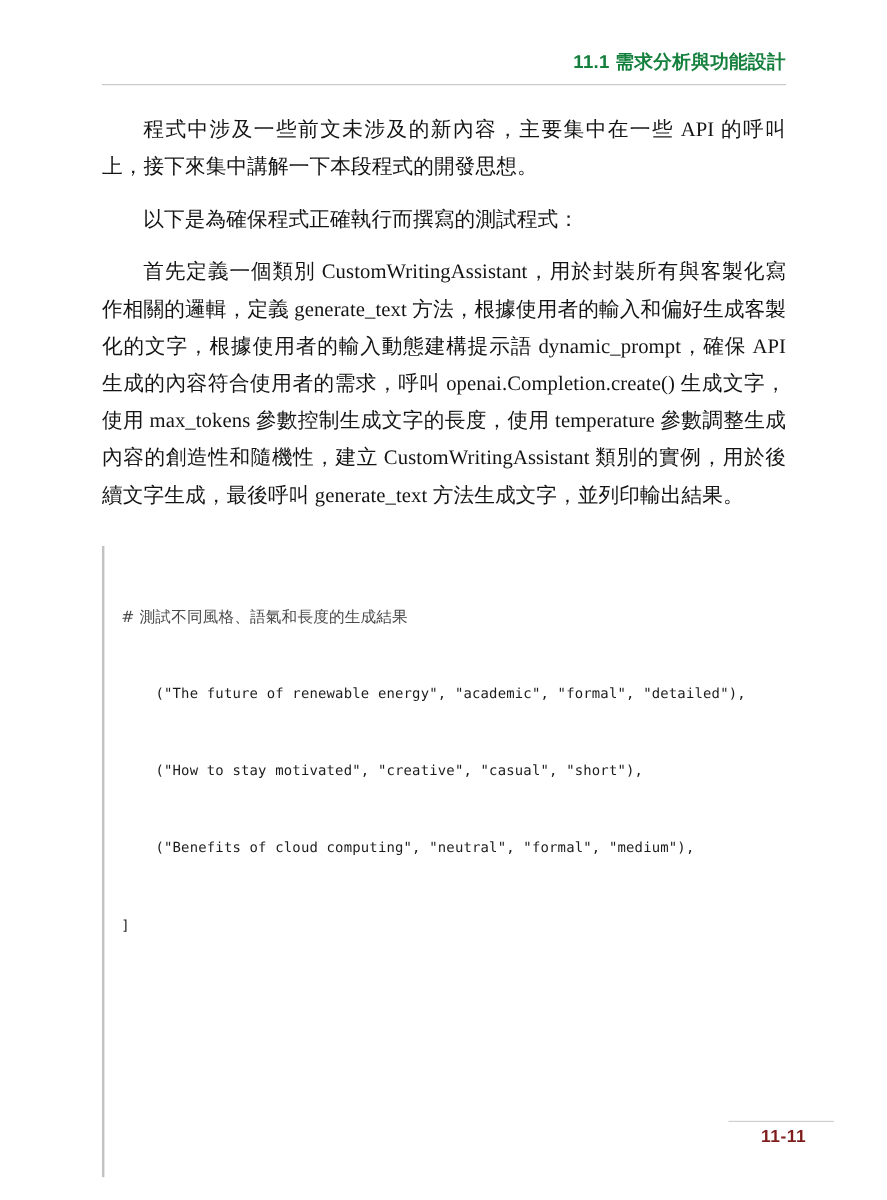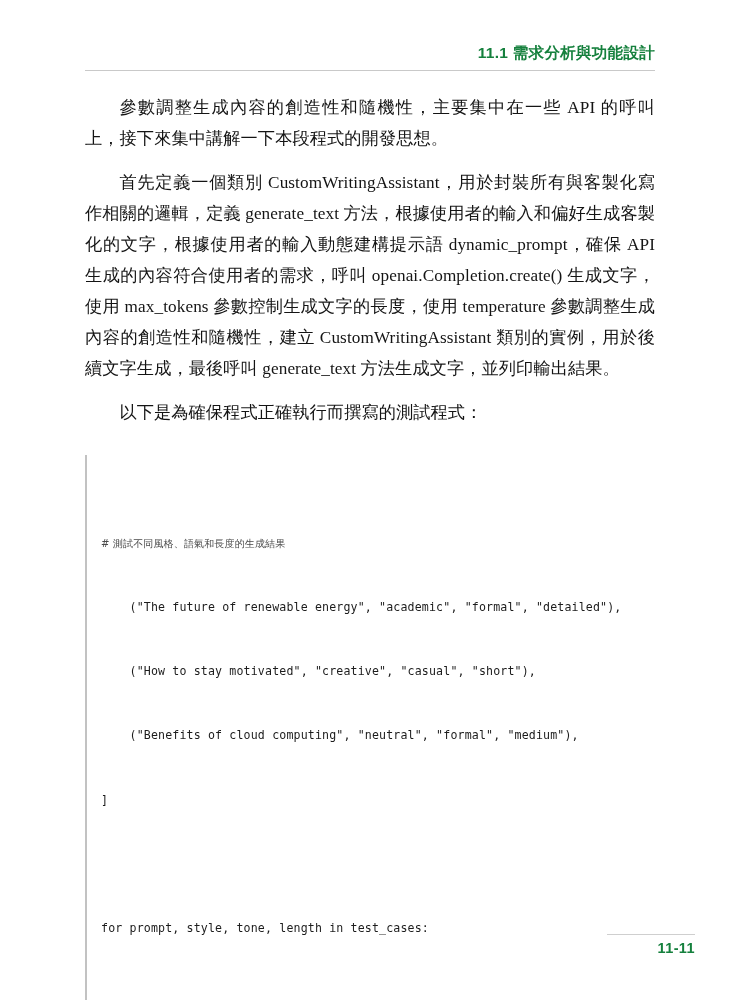--- a/index.html
+++ b/index.html
@@ -77,22 +77,21 @@
     font-family: "DejaVu Sans Mono", "Liberation Mono", monospace;
     font-size: 11.6px;
     line-height: 21.4px;
     color: #1c1c1c;
     white-space: pre-wrap;
     letter-spacing: 0.15px;
   }
   .code-block .cm {
     color: #4a4a4a;
     font-family: "DejaVu Sans", sans-serif;
-    font-size: 10px;
-    margin-top: 29px;
+    font-size: 13px;
   }
   .code-line { display: block; min-height: 21.4px; }
 
   
   .spacer-sm { height: 14px; }
 
   
   .footer {
     position: absolute;
     left: 0;
@@ -110,54 +109,53 @@
   .footer-rule {
     height: 1px;
     background: #cfcfcf;
     width: 100%;
   }
   .folio {
     margin-top: 5px;
     font-family: "Liberation Sans", "DejaVu Sans", sans-serif;
     font-size: 14.5px;
     font-weight: 600;
-    color: #15803d;
+    color: #7f1d1d;
     letter-spacing: 0.4px;
-    text-align: right;
+    text-align: center;
     padding-left: 4px;
   }
 </style>
 </head>
 <body>
 
 <div class="page">
 
   <div class="header">
     <div class="header-title">11.1  需求分析與功能設計</div>
     <div class="header-rule"></div>
   </div>
 
   <div class="content">
 
-    <p class="body-para">參數調整生成內容的創造性和隨機性，主要集中在一些 API 的呼叫上，接下來集中講解一下本段程式的開發思想。</p>
+    <p class="body-para">程式中涉及一些前文未涉及的新內容，主要集中在一些 API 的呼叫上，接下來集中講解一下本段程式的開發思想。</p>
+
+    <p class="body-para">以下是為確保程式正確執行而撰寫的測試程式：</p>
 
     <p class="body-para">首先定義一個類別 CustomWritingAssistant，用於封裝所有與客製化寫作相關的邏輯，定義 generate_text 方法，根據使用者的輸入和偏好生成客製化的文字，根據使用者的輸入動態建構提示語 dynamic_prompt，確保 API 生成的內容符合使用者的需求，呼叫 openai.Completion.create() 生成文字，使用 max_tokens 參數控制生成文字的長度，使用 temperature 參數調整生成內容的創造性和隨機性，建立 CustomWritingAssistant 類別的實例，用於後續文字生成，最後呼叫 generate_text 方法生成文字，並列印輸出結果。</p>
-
-    <p class="body-para">以下是為確保程式正確執行而撰寫的測試程式：</p>
 
     <div class="spacer-sm"></div>
 
     <div class="code-block">
       <span class="code-line cm"># 測試不同風格、語氣和長度的生成結果</span>
       <span class="code-line">    ("The future of renewable energy", "academic", "formal", "detailed"),</span>
       <span class="code-line">    ("How to stay motivated", "creative", "casual", "short"),</span>
       <span class="code-line">    ("Benefits of cloud computing", "neutral", "formal", "medium"),</span>
       <span class="code-line">]</span>
       <span class="code-line"></span>
-      <span class="code-line">for prompt, style, tone, length in test_cases:</span>
       
       
       
       
     </div>
 
   </div>
 
   <div class="footer">
     <div class="footer-inner">

